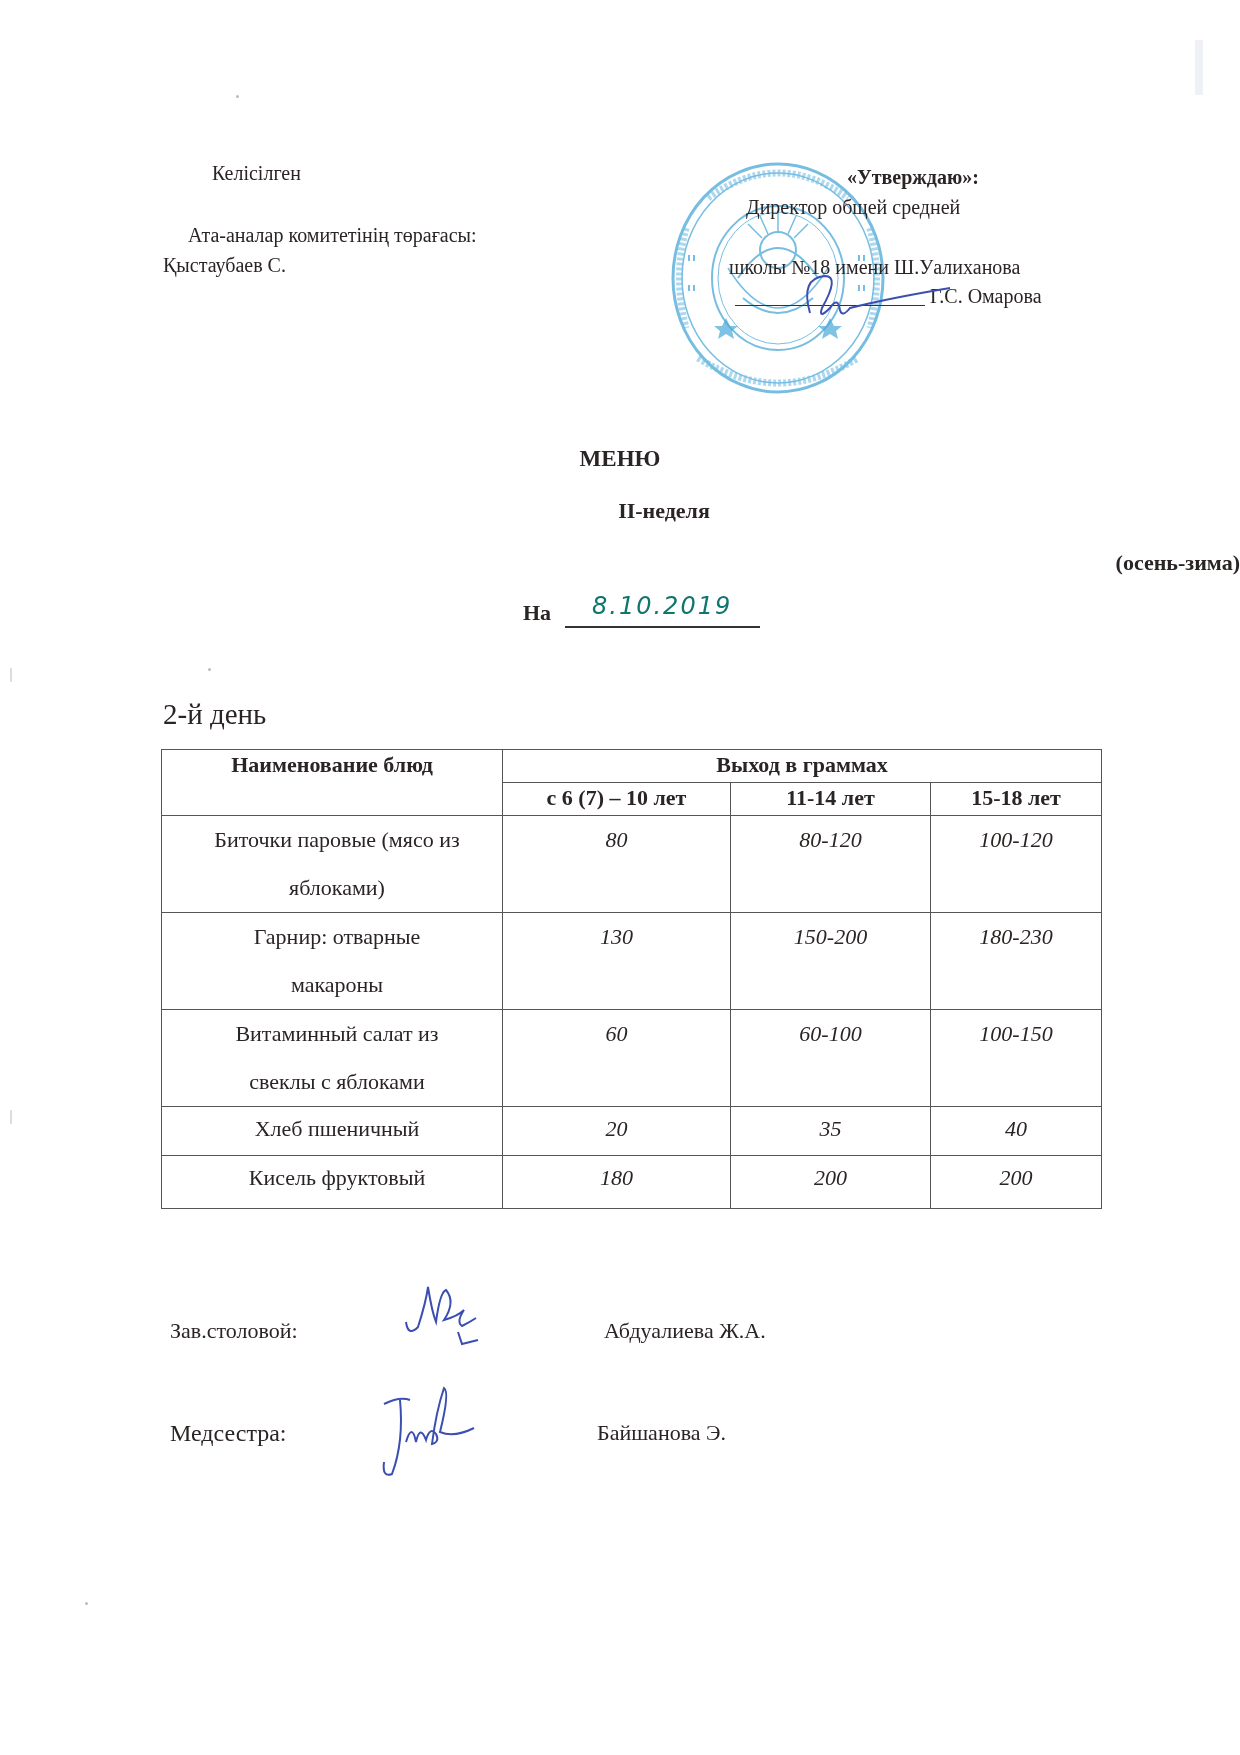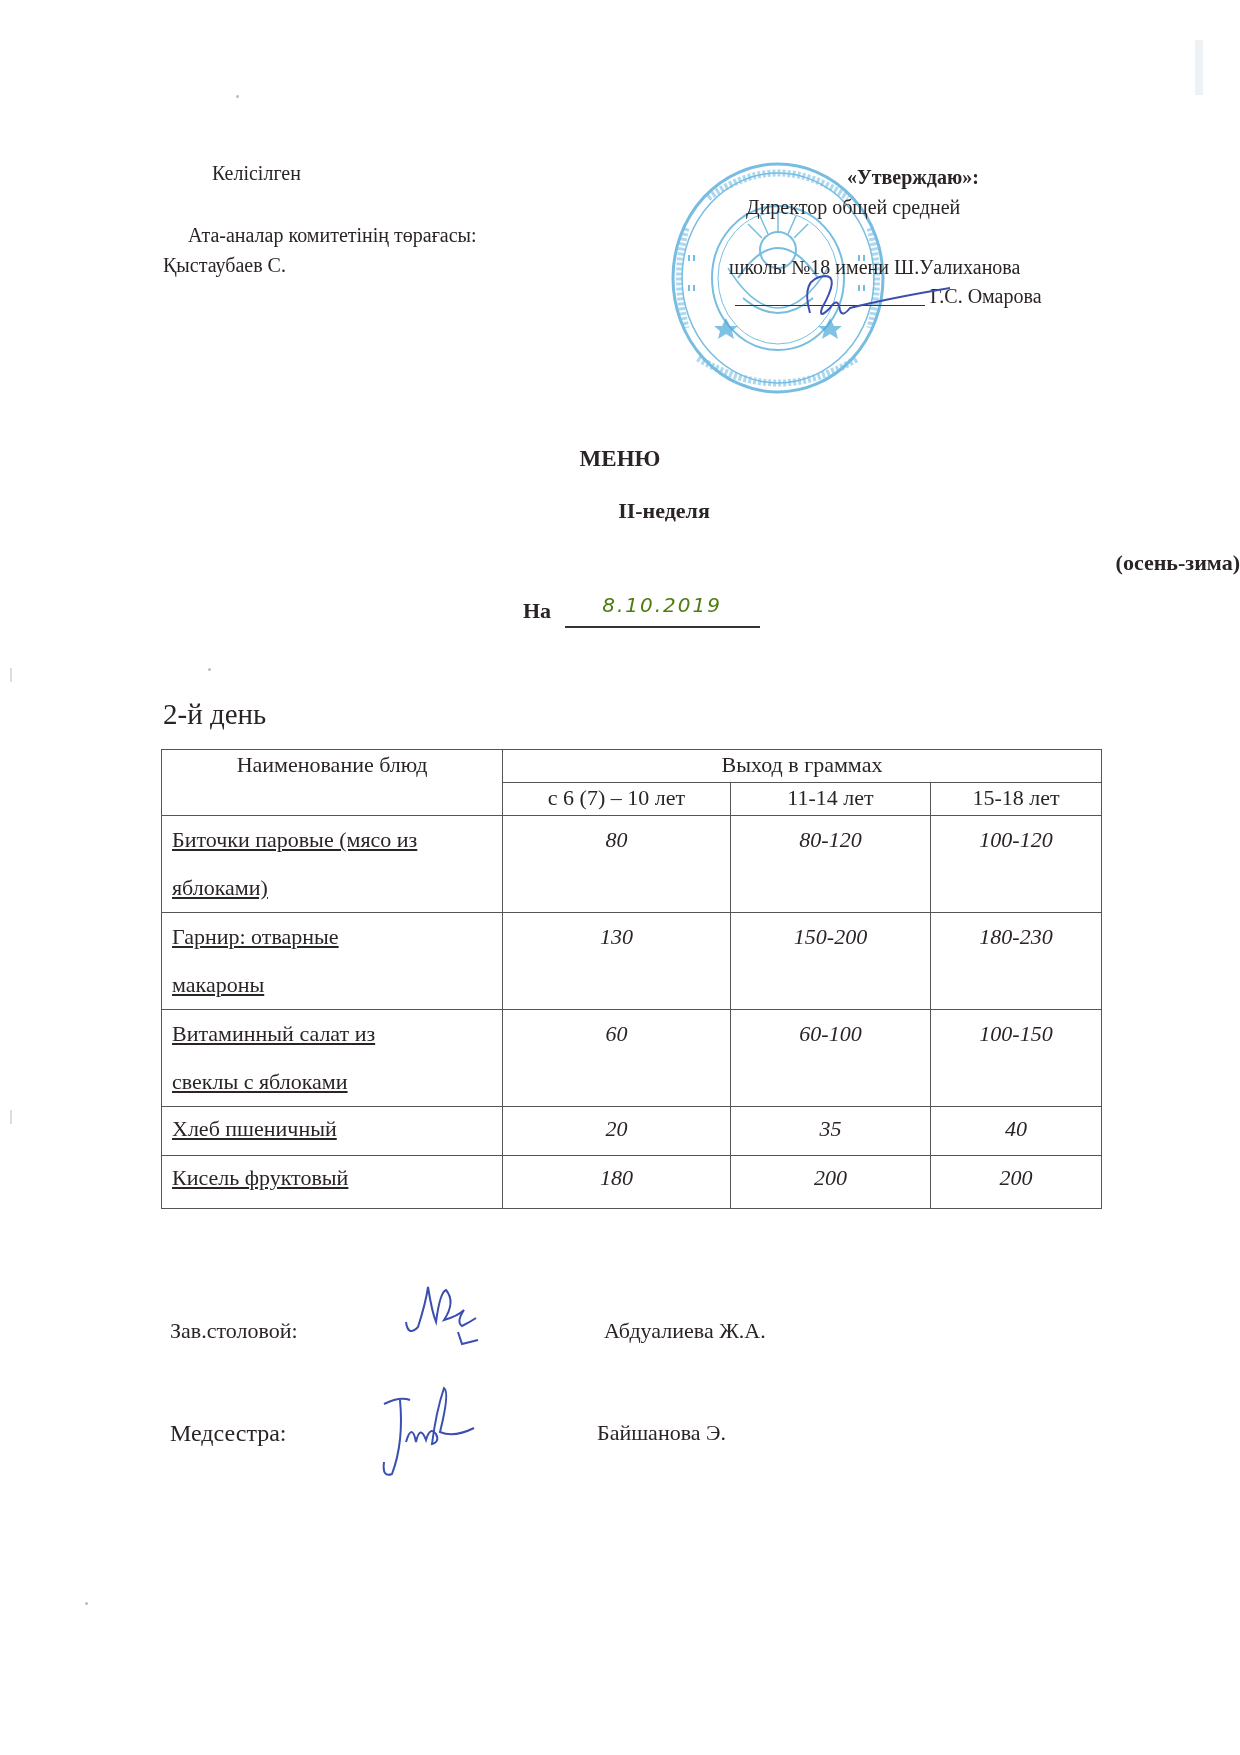--- a/index.html
+++ b/index.html
@@ -26,34 +26,34 @@
 
   
   .center { width: 1240px; left: 0; text-align: center; font-weight: bold; }
   #title { top: 446px; font-size: 23px; }
   #week { top: 498px; font-size: 22px; padding-left: 44px; }
   #season { top: 550px; font-size: 22px; text-align: right; }
   #date-row { left: 523px; top: 598px; font-size: 22px; font-weight: bold; }
   #date-row .date-line { display: inline-block; width: 195px; border-bottom: 2px solid #333;
         margin-left: 8px; text-align: center; position: relative; height: 28px; }
   #date-row .date-val { font-family: "DejaVu Sans", sans-serif; font-style: italic; font-weight: normal;
-        color: #4d7c0f; font-size: 20px; letter-spacing: 2px; position: relative; top: -6px; }
+        color: #0f766e; font-size: 24px; letter-spacing: 2px; position: relative; top: -6px; }
 
   #day { left: 163px; top: 698px; font-size: 29px; }
 
   
   #menu-table { position: absolute; left: 161px; top: 749px; border-collapse: collapse;
        font-size: 22px; }
   #menu-table td, #menu-table th { border: 1.5px solid #555; padding: 0; vertical-align: top; }
-  #menu-table th { font-weight: normal; text-align: center; height: 32px; line-height: 30px; }
+  #menu-table th { font-weight: bold; text-align: center; height: 32px; line-height: 30px; }
   .col-name { width: 340px; }
   .col-a { width: 227px; }
   .col-b { width: 199px; }
   .col-c { width: 170px; }
-  .cell-name { text-align: left; padding-left: 10px !important; line-height: 48px; text-decoration: underline; }
+  .cell-name { text-align: center; padding-left: 10px !important; line-height: 48px; }
   .cell-val { text-align: center; line-height: 48px; font-style: italic; }
   tr.tall td { height: 96px; }
   tr.short td { height: 48px; }
   tr.short td.cell-name, tr.short td.cell-val { line-height: 44px; }
 
   
   #cook-label { left: 170px; top: 1318px; font-size: 22px; }
   #cook-name { left: 604px; top: 1318px; font-size: 22px; }
   #nurse-label { left: 170px; top: 1420px; font-size: 24px; }
   #nurse-name { left: 597px; top: 1420px; font-size: 22px; }

